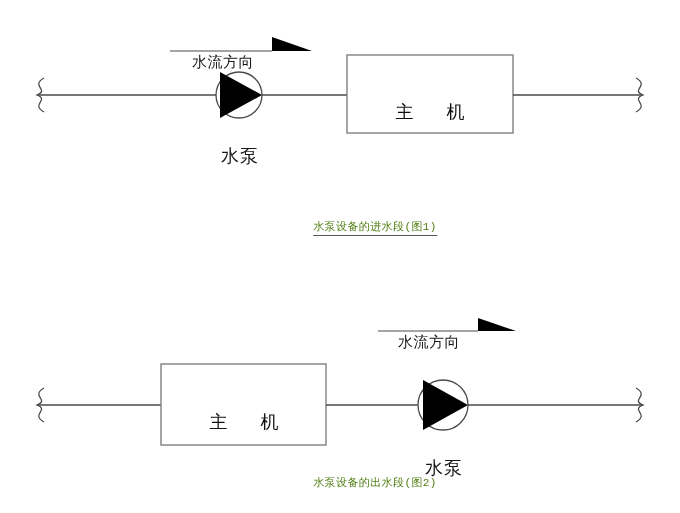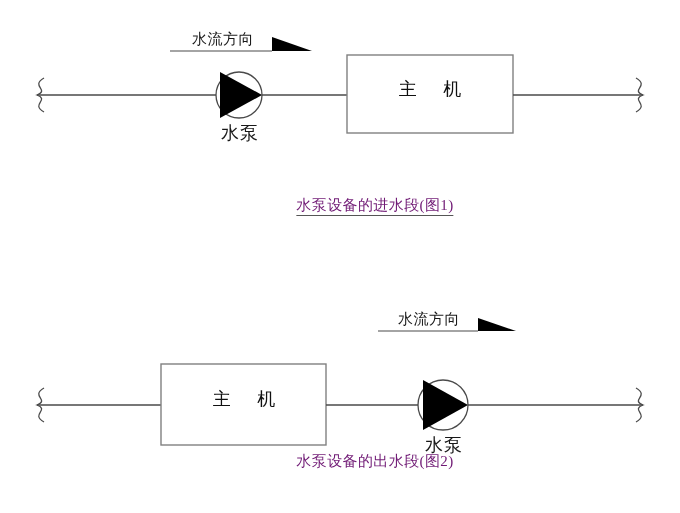--- a/index.html
+++ b/index.html
@@ -28,42 +28,43 @@
     left: 0;
     top: 0;
     width: 680px;
     height: 100%;
     overflow: visible;
   }
 
   .label {
     position: absolute;
     white-space: nowrap;
-    font-family: Liberation Serif, serif;
+    font-family: Liberation Mono, monospace;
     color: #181818;
     line-height: 1;
+    margin-top: 24px;
   }
   .flow-label {
     font-size: 15px;
     letter-spacing: 0.5px;
   }
   .pump-label {
     font-size: 18px;
     letter-spacing: 1px;
   }
   .unit-label {
     font-size: 18px;
     letter-spacing: 11px;
     text-indent: 11px;
     color: #101010;
   }
   .caption {
-    font-size: 15px;
+    font-size: 11px;
     letter-spacing: 0.4px;
-    color: #701a75;
+    color: #4d7c0f;
   }
   .caption.underlined {
     border-bottom: 1px solid #555;
     padding-bottom: 2px;
   }
   .centered {
     transform: translateX(-50%);
   }
 </style>
 </head>

